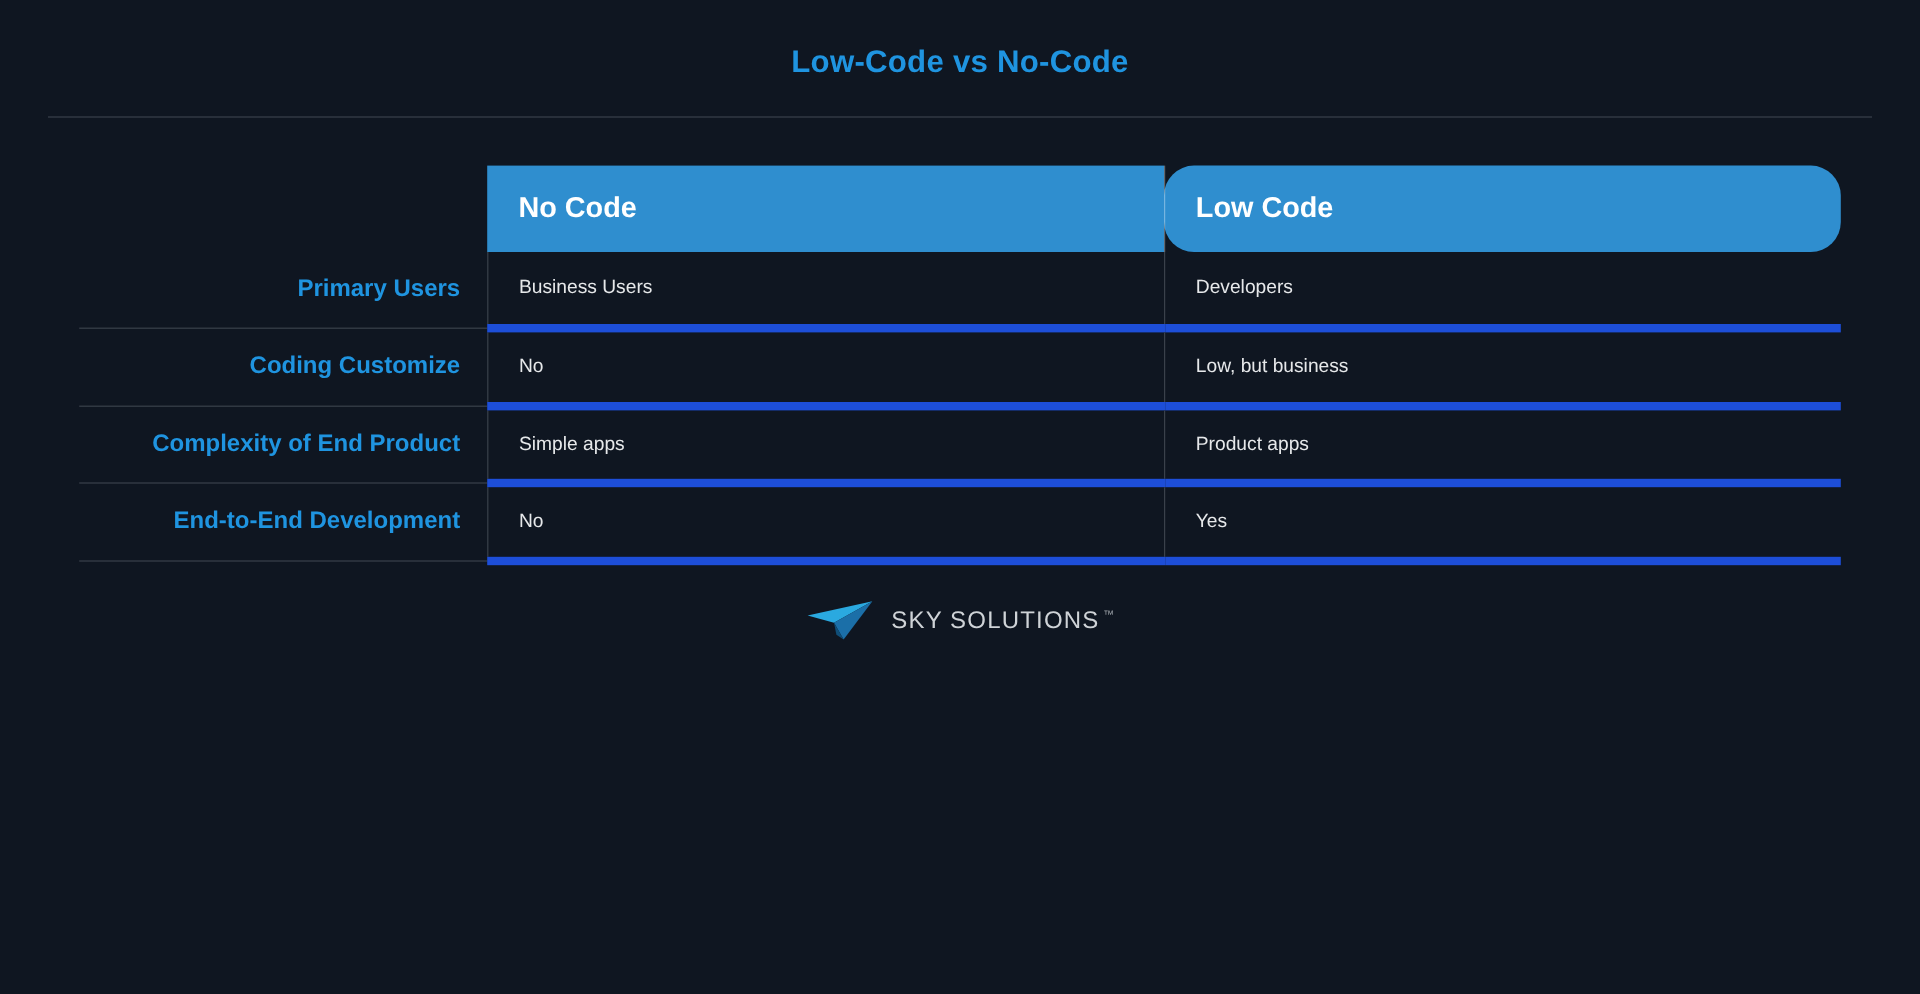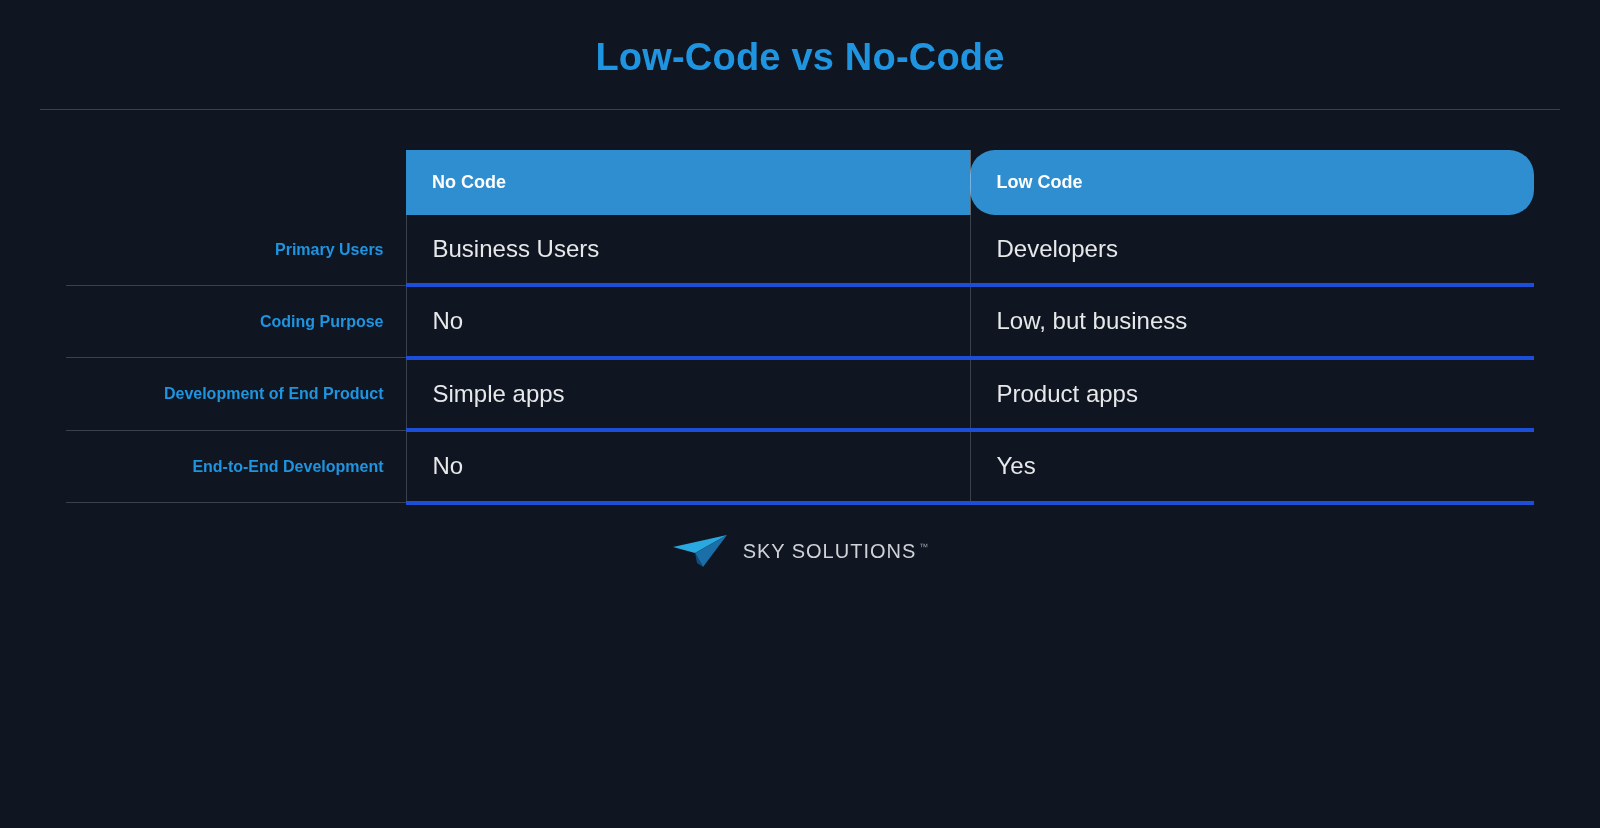--- a/index.html
+++ b/index.html
@@ -13,21 +13,21 @@
   }
   .page {
     width: 1520px;
     height: 828px;
     margin: 0 40px;
     display: flex;
     flex-direction: column;
   }
   .title {
     text-align: center;
-    font-size: 38px;
+    font-size: 26px;
     font-weight: 700;
     color: #1f94e0;
     padding: 36px 0 30px 0;
     letter-spacing: 0.2px;
   }
   .hr {
     height: 1px;
     background: #3a414b;
     width: 100%;
   }
@@ -41,46 +41,46 @@
     width: 100%;
     table-layout: fixed;
   }
   col.label-col { width: 340px; }
   col.data-col { width: 564px; }
   th.blank { background: transparent; border: none; }
   th.col-head {
     background: #2f8ecf;
     color: #ffffff;
     font-weight: 700;
-    font-size: 18px;
+    font-size: 24px;
     text-align: left;
     padding: 22px 26px;
     border: none;
   }
   th.col-head + th.col-head {
     border-left: 1px solid rgba(255,255,255,0.35);
     border-radius: 25px;
   }
   td.row-label {
     color: #1f94e0;
     font-weight: 700;
-    font-size: 16px;
+    font-size: 20px;
     text-align: right;
     padding: 18px 22px 18px 8px;
     vertical-align: middle;
     border-bottom: 1px solid #3a414b;
     line-height: 1.35;
     white-space: pre-line;
   }
   td.cell {
     color: #e6e8ea;
-    font-size: 24px;
+    font-size: 16px;
     font-weight: 300;
     padding: 18px 26px;
-    border-bottom: 4px solid #1d4ed8;
+    border-bottom: 7px solid #1d4ed8;
     border-left: 1px solid #3a414b;
     vertical-align: middle;
     line-height: 1.35;
     white-space: pre-line;
     margin-top: 42px;
   }
   .footer {
     margin-top: 28px;
     display: flex;
     align-items: center;
@@ -120,26 +120,26 @@
           <th class="col-head">Low Code</th>
         </tr>
       </thead>
       <tbody>
         <tr>
           <td class="row-label">Primary Users</td>
           <td class="cell">Business Users</td>
           <td class="cell">Developers</td>
         </tr>
         <tr>
-          <td class="row-label">Coding Purpose</td>
+          <td class="row-label">Coding Customize</td>
           <td class="cell">No</td>
           <td class="cell">Low, but business</td>
         </tr>
         <tr>
-          <td class="row-label">Development of End Product</td>
+          <td class="row-label">Complexity of End Product</td>
           <td class="cell">Simple apps</td>
           <td class="cell">Product apps</td>
         </tr>
         <tr>
           <td class="row-label">End-to-End Development</td>
           <td class="cell">No</td>
           <td class="cell">Yes</td>
         </tr>
       </tbody>
     </table>

